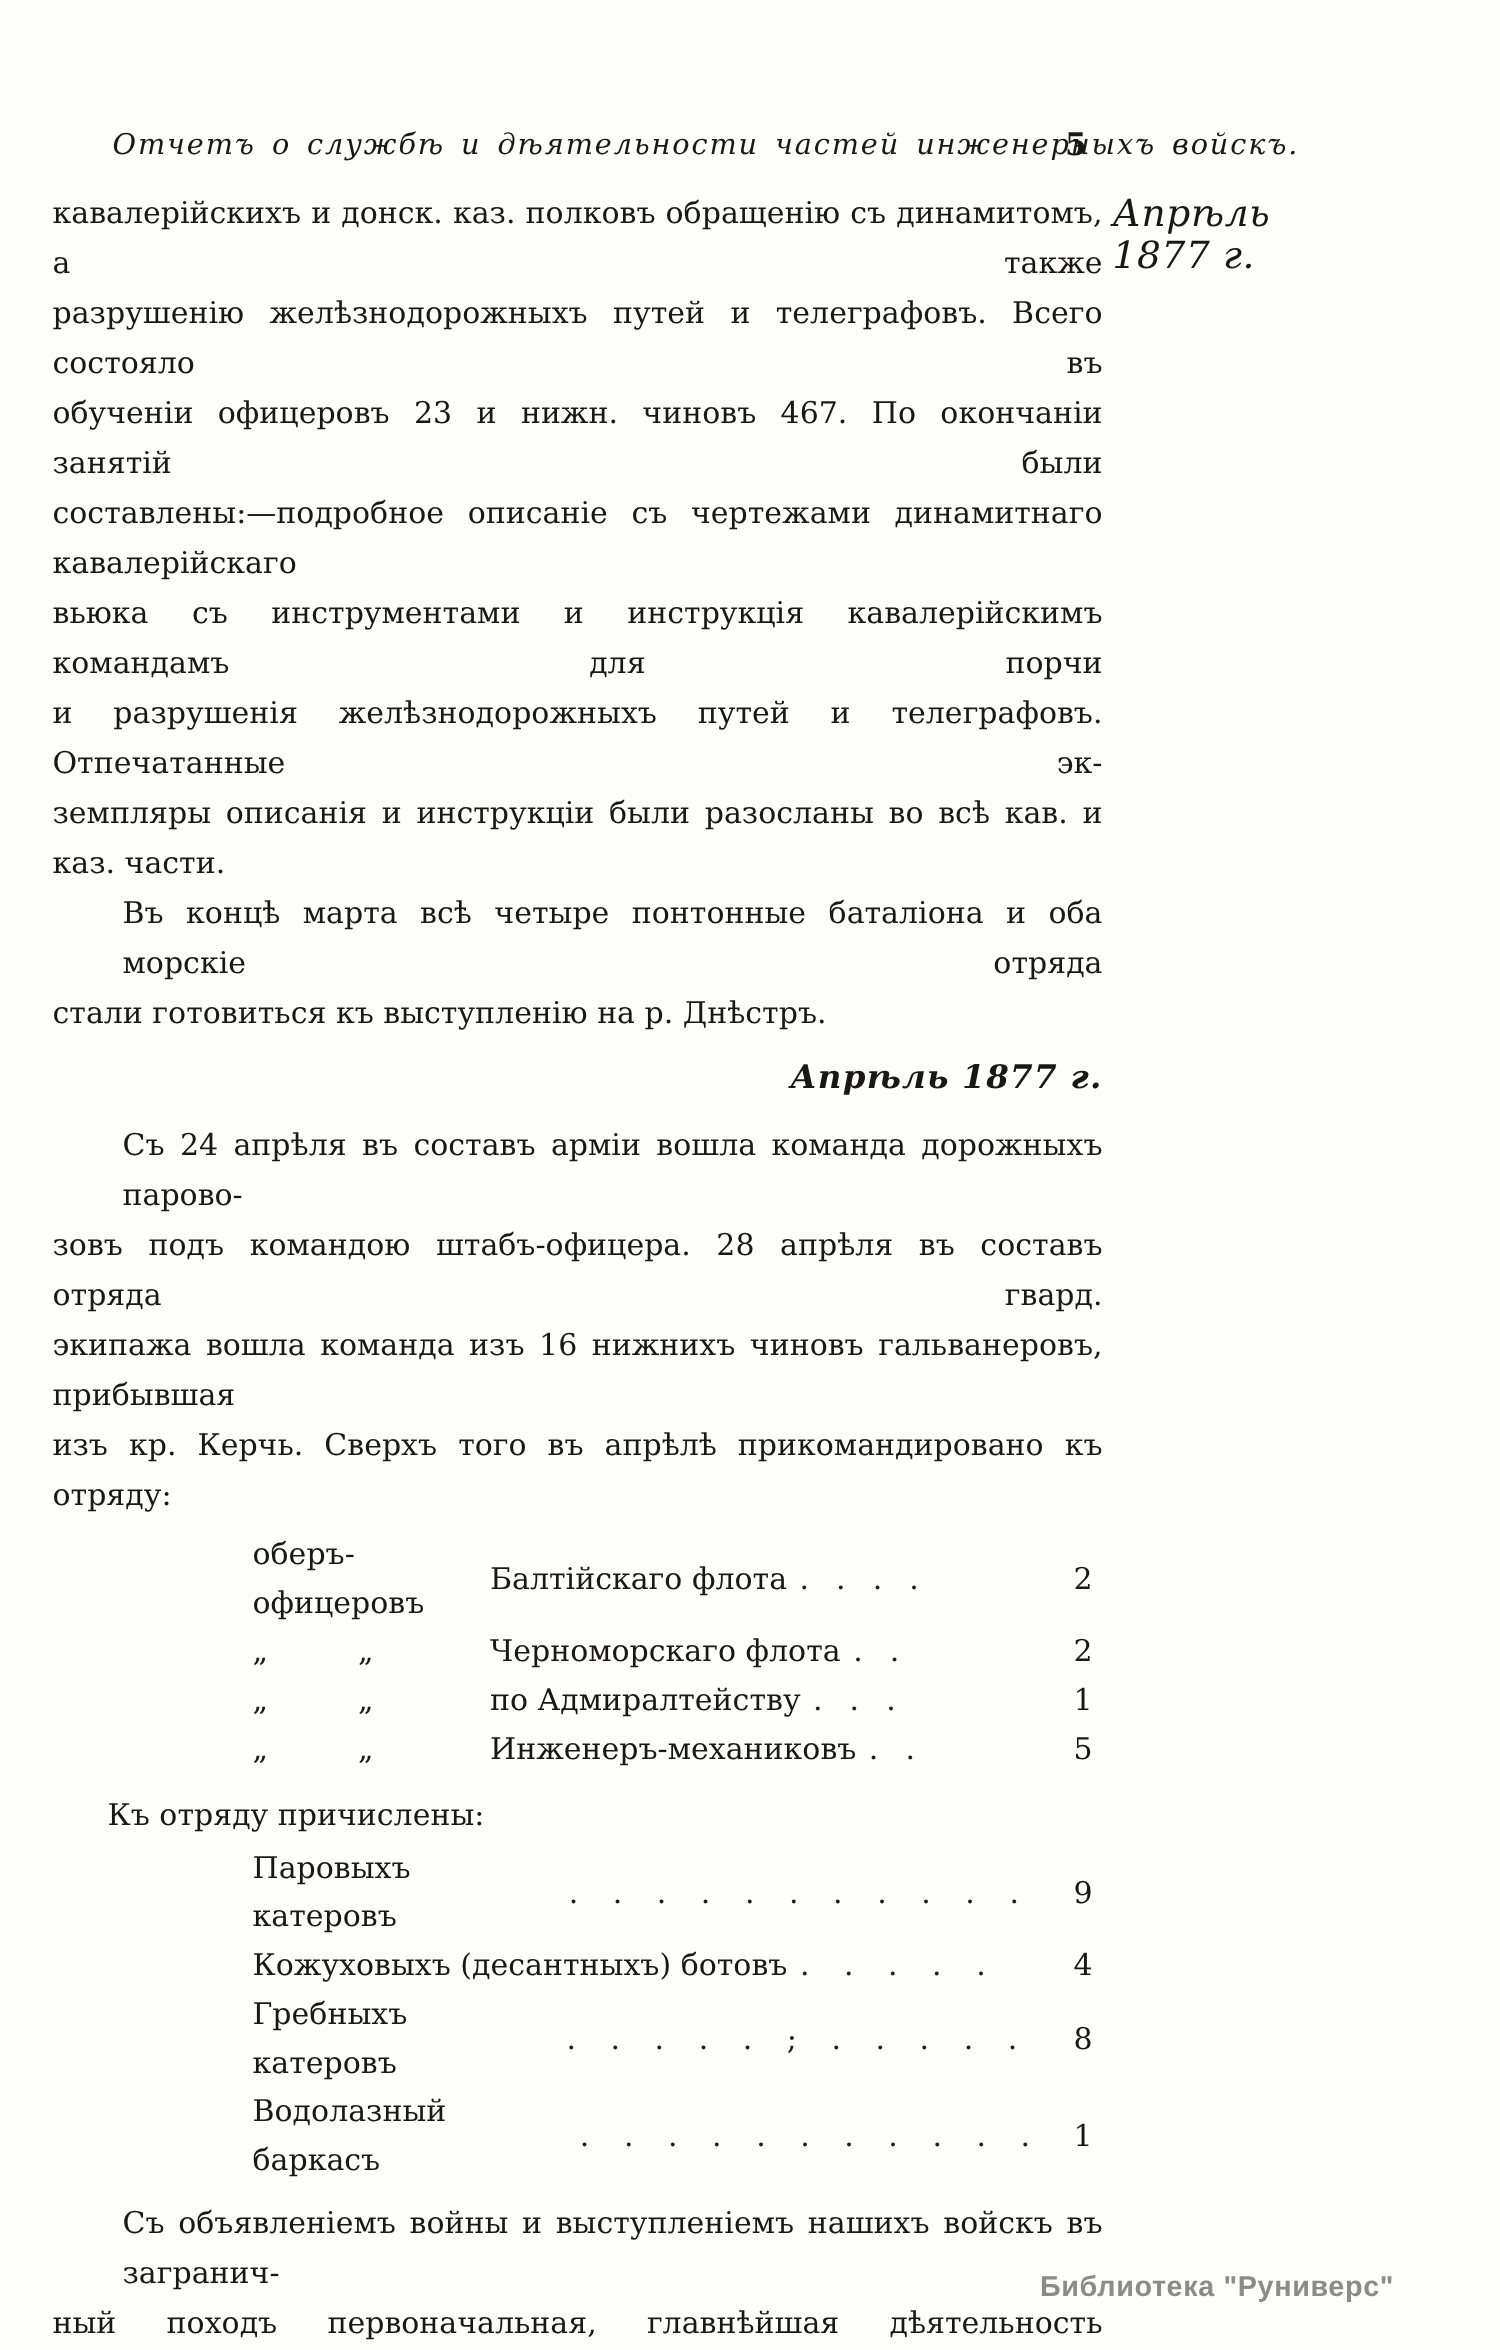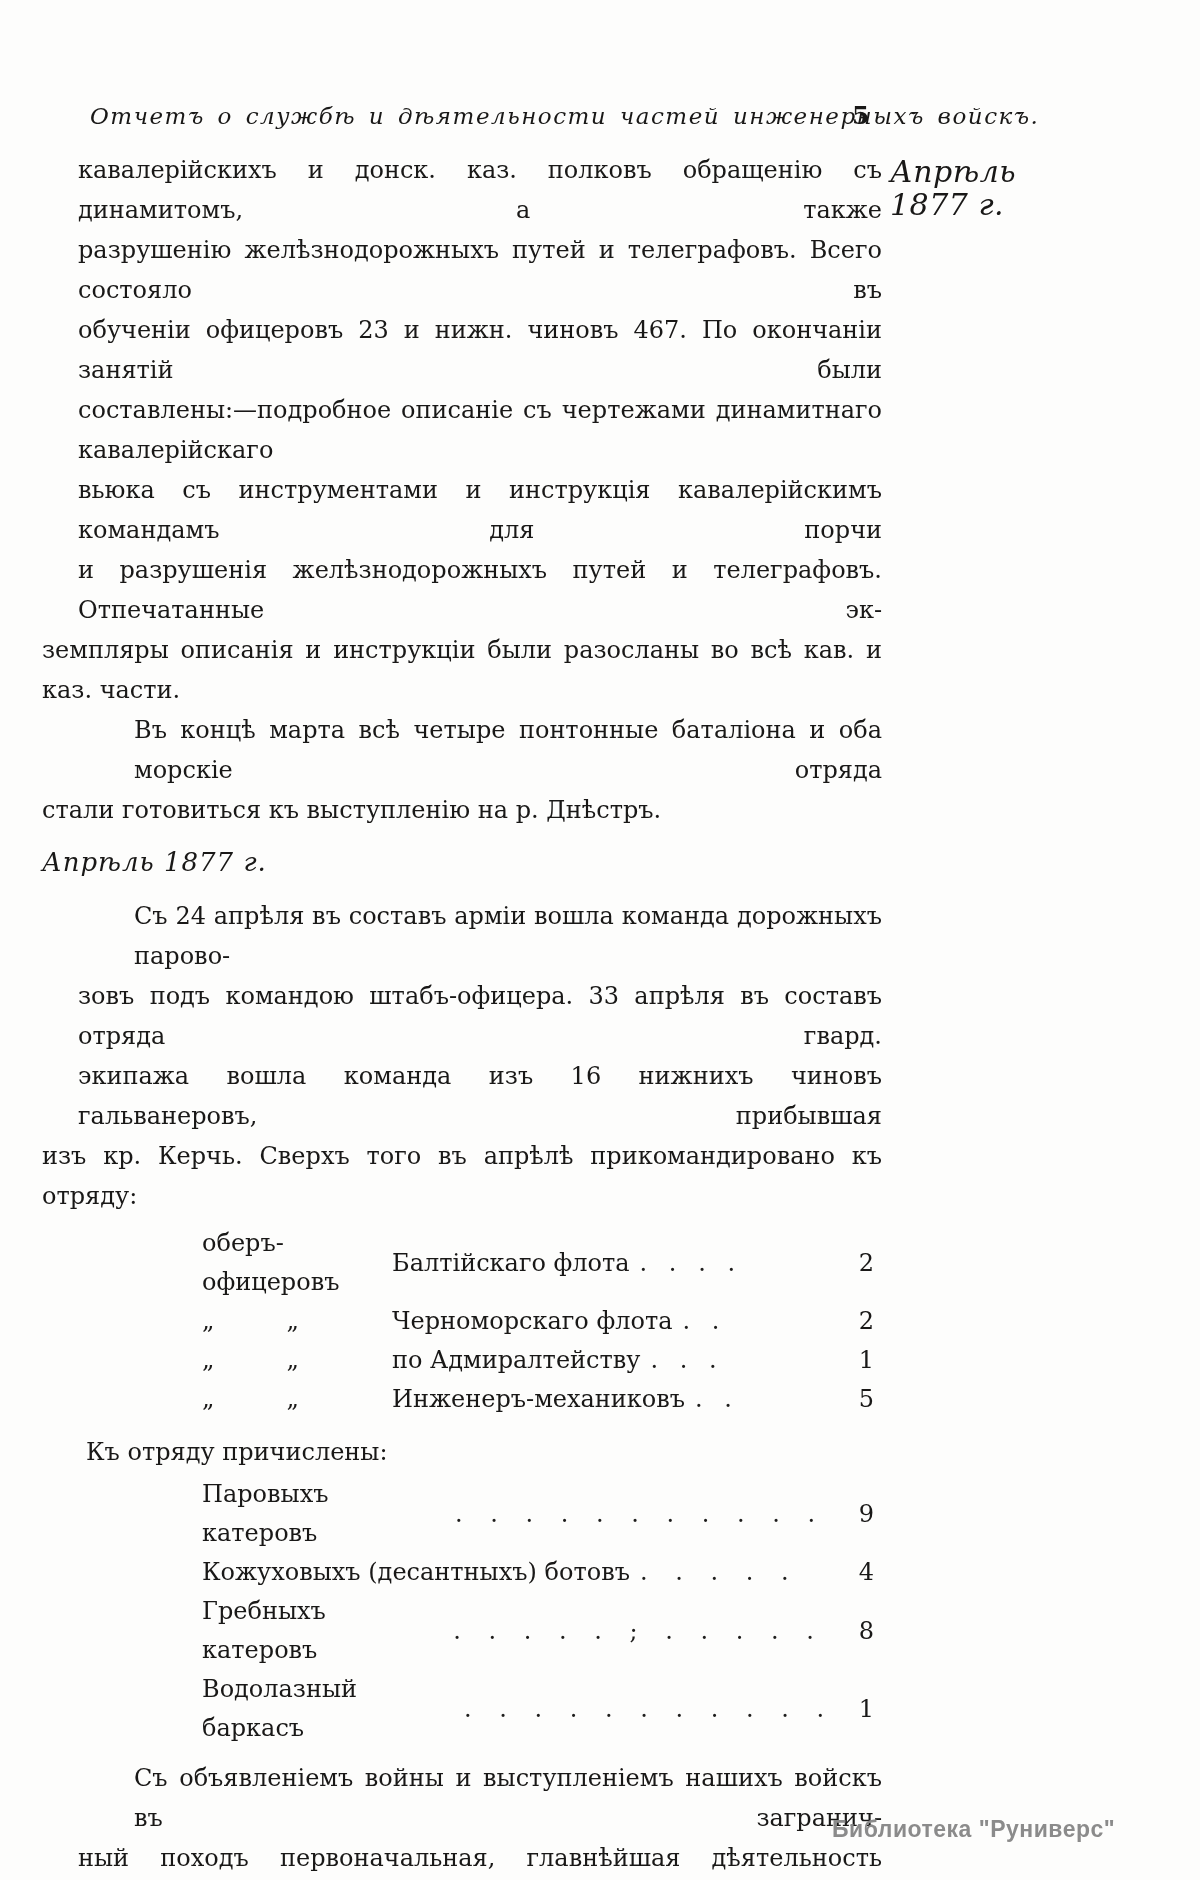--- a/index.html
+++ b/index.html
@@ -48,27 +48,26 @@
     line-height: 40px;
   }
   .line {
     text-align: justify;
     text-align-last: left;
     white-space: normal;
   }
   .jline {
     text-align: justify;
     text-align-last: justify;
-    margin-left: 36px;
   }
   .indent { padding-left: 56px; }
   .section-heading {
     margin: 10px 0 12px 0;
-    text-align: left;
-    font-weight: normal;
+    text-align: right;
+    font-weight: bold;
     font-style: italic;
     font-size: 26px;
     line-height: 44px;
     letter-spacing: 1px;
   }
 
   
   .list { margin-top: 8px; }
   .list .row {
     display: flex;
@@ -135,21 +134,21 @@
 
     <div>
       <div class="jline indent">Въ концѣ марта всѣ четыре понтонные баталіона и оба морскіе отряда</div>
       <div class="line">стали готовиться къ выступленію на р. Днѣстръ.</div>
     </div>
 
     <div class="section-heading">Апрѣль 1877 г.</div>
 
     <div>
       <div class="jline indent">Съ 24 апрѣля въ составъ арміи вошла команда дорожныхъ парово-</div>
-      <div class="jline">зовъ подъ командою штабъ-офицера. 33 апрѣля въ составъ отряда гвард.</div>
+      <div class="jline">зовъ подъ командою штабъ-офицера. 28 апрѣля въ составъ отряда гвард.</div>
       <div class="jline">экипажа вошла команда изъ 16 нижнихъ чиновъ гальванеровъ, прибывшая</div>
       <div class="line">изъ кр. Керчь. Сверхъ того въ апрѣлѣ прикомандировано къ отряду:</div>
     </div>
 
     <div class="list list1">
       <div class="row">
         <span class="c1">оберъ-офицеровъ</span>
         <span class="c2">Балтійскаго флота</span>
         <span class="dots">. . . .</span>
         <span class="num">2</span>

